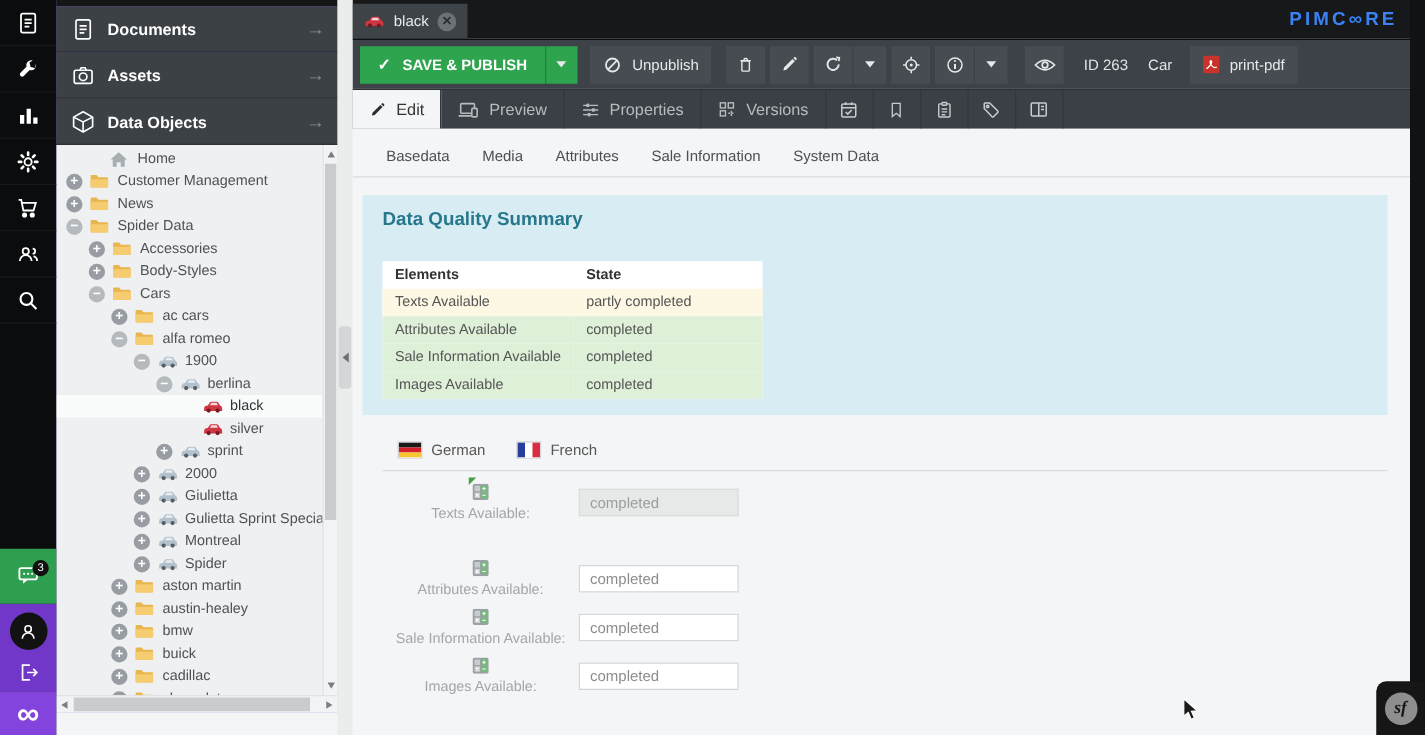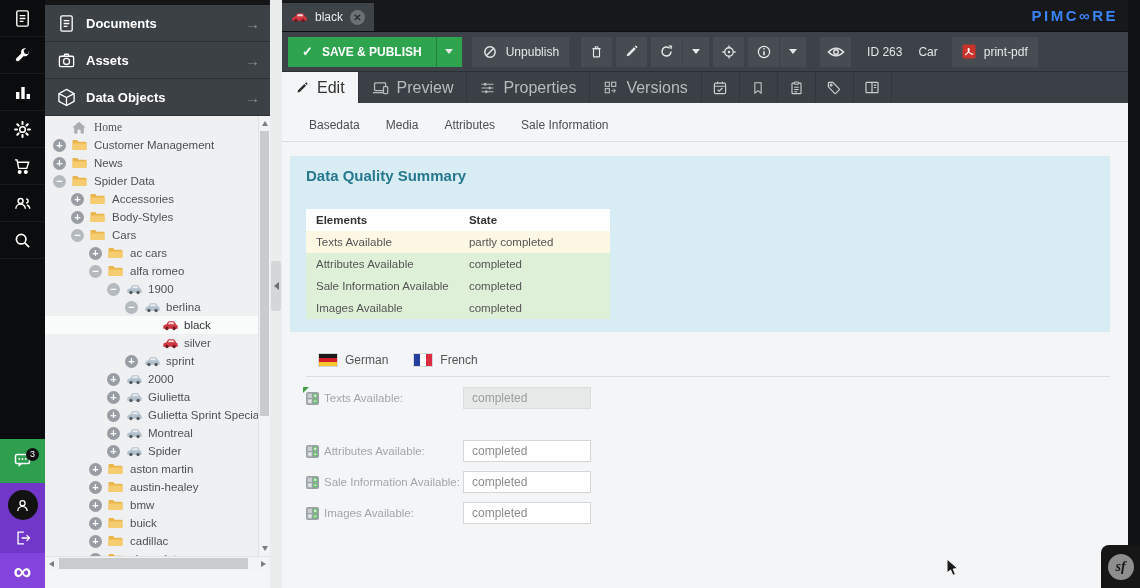--- a/index.html
+++ b/index.html
@@ -56,21 +56,21 @@
   .toolbar1 { height:40px; background:#3c4247; border-top:1px solid #0d0e0f; display:flex; align-items:center; padding:0 0 0 4px; flex:none; }
   .btn-save { height:30px; background:#2ea44e; color:#fff; font-size:12px; font-weight:bold; display:flex; align-items:center; gap:9px; padding:0 14px; cursor:pointer; }
   .btn-save .chk { font-size:13px; }
   .btn-save-caret { height:30px; width:26px; background:#2ea44e; border-left:1px solid #27904449; border-left:1px solid rgba(0,0,0,.22); display:flex; align-items:center; justify-content:center; cursor:pointer; }
   .caret { width:0; height:0; border-left:4px solid transparent; border-right:4px solid transparent; border-top:5px solid #e6e9ea; }
   .tbtn { height:30px; background:#464c51; color:#e6e8e9; font-size:12px; display:flex; align-items:center; gap:8px; padding:0 10px; cursor:pointer; }
   .tbtn.icon { width:31px; padding:0; justify-content:center; }
   .grp { display:flex; gap:1px; }
   .meta { color:#e3e5e6; font-size:12px; }
   .toolbar2 { height:32px; background:#3a4045; border-top:1px solid #2b2f33; display:flex; align-items:stretch; flex:none; }
-  .vtab { display:flex; align-items:center; gap:8px; padding:0 13px; font-size:16px; color:#b7bbbe; border-right:1px solid #32373b; cursor:pointer; }
+  .vtab { display:flex; align-items:center; gap:8px; padding:0 13px; font-size:13px; color:#b7bbbe; border-right:1px solid #32373b; cursor:pointer; }
   .vtab.active { background:#f4f5f6; color:#333; }
   .vbtn { width:38px; display:flex; align-items:center; justify-content:center; border-right:1px solid #32373b; cursor:pointer; }
 
   
   .content { flex:1; background:#f4f5f6; position:relative; overflow:hidden; }
   .ctabs { display:flex; align-items:flex-end; padding:7px 18px 0 14px; border-bottom:1px solid #dbdcdd; }
   .ctab { padding:8px 13px 9px; font-size:12px; color:#4d4f51; cursor:pointer; }
   .ctab.active { background:#fbfbfc; border:1px solid #dbdcdd; border-bottom:1px solid #fbfbfc; margin-bottom:-1px; }
   .panel { margin:14px 18px 0 8px; background:#d8ecf3; padding:11px 16px 13px; }
   .panel-title { color:#27788d; font-size:15px; font-weight:bold; }
@@ -79,21 +79,21 @@
   .sum-table td { padding:5px 10px; }
   tr.warning td { background:#fcf8e3; }
   tr.success td { background:#dff0d8; }
   .lang-bar { display:flex; align-items:flex-end; margin:13px 18px 0 24px; border-bottom:1px solid #dbdcdd; }
   .ltab { display:flex; align-items:center; gap:8px; padding:8px 13px 9px; font-size:12px; color:#555; cursor:pointer; }
   .ltab.active { background:#fcfcfd; border:1px solid #dbdcdd; border-bottom:1px solid #fcfcfd; margin-bottom:-1px; }
   .flag { width:18px; height:12px; flex:none; box-shadow:0 0 0 1px rgba(0,0,0,.12); }
   .fields { margin:10px 0 0 24px; }
   .field-row { display:flex; align-items:center; margin-bottom:9px; }
   .field-row.gap-after { margin-bottom:31px; }
-  .flabel { width:157px; display:flex; align-items:center; gap:5px; font-size:11.5px; color:#a4a6a8; }
+  .flabel { width:157px; display:flex; align-items:center; gap:5px; font-size:11.5px; color:#a4a6a8;flex-direction:column; }
   .ficon { width:13px; height:13px; flex:none; position:relative; }
   .dirty { position:absolute; left:-3px; top:-5px; width:0; height:0; border-top:6px solid #43a047; border-right:6px solid transparent; }
   .vfield { width:128px; height:22px; border:1px solid #d5d6d7; background:#fff; font-size:12px; color:#8a8c8e; display:flex; align-items:center; padding:0 8px; }
   .vfield.disabled { background:#e7e8e8; border-color:#dcdddd; color:#9b9d9f; }
 
   
   .sf-widget { position:absolute; right:0; bottom:0; width:39px; height:43px; background:#161616; border-top-left-radius:8px; display:flex; align-items:center; justify-content:center; z-index:9; }
   .sf-circle { width:26px; height:26px; border-radius:50%; background:#8e8e8e; color:#161616; font-family:"Liberation Serif",serif; font-style:italic; font-weight:bold; font-size:14px; display:flex; align-items:center; justify-content:center; }
   .cursor { position:absolute; left:946px; top:558px; z-index:10; pointer-events:none; }
 </style>
@@ -199,21 +199,21 @@
     <div class="acc-header">
       <svg width="19" height="19" viewBox="0 0 20 20" fill="none" stroke="#fff" stroke-width="1.4">
           <path d="M10 1.5L18 6v8l-8 4.5L2 14V6z"></path>
           <path d="M2 6l8 4 8-4M10 10v8.5"></path>
         </svg>
       <span>Data Objects</span>
       <span class="acc-arrow">→</span>
     </div>
     <div class="tree">
       <div class="tree-rows">
-          <div class="tree-row" style="padding-left: 8px; font-family: Liberation Serif, serif;">
+          <div class="tree-row" style="padding-left: 24px;">
             <span class="exp none"></span>
             <span class="ticon">
               <svg width="14" height="13" viewBox="0 0 14 13">
                 <path d="M7 .8L13.6 6.6H11.8V12.4H8.6V8.8H5.4V12.4H2.2V6.6H.4z" fill="#a7adb1"></path>
               </svg>
             </span>
             <span class="tlabel">Home</span>
           </div>
           <div class="tree-row" style="padding-left: 8px;">
             <span class="exp plus">+</span>
@@ -662,20 +662,21 @@
           </svg>
         </div>
     </div>
 
     <div class="content">
       <div class="ctabs">
           <div class="ctab">Basedata</div>
           <div class="ctab">Media</div>
           <div class="ctab">Attributes</div>
           <div class="ctab">Sale Information</div>
+          <div class="ctab">System Data</div>
         </div>
 
       <div class="panel">
         <div class="panel-title">Data Quality Summary</div>
         <table class="sum-table">
           <thead>
             <tr>
               <th>Elements</th>
               <th>State</th>
             </tr>

